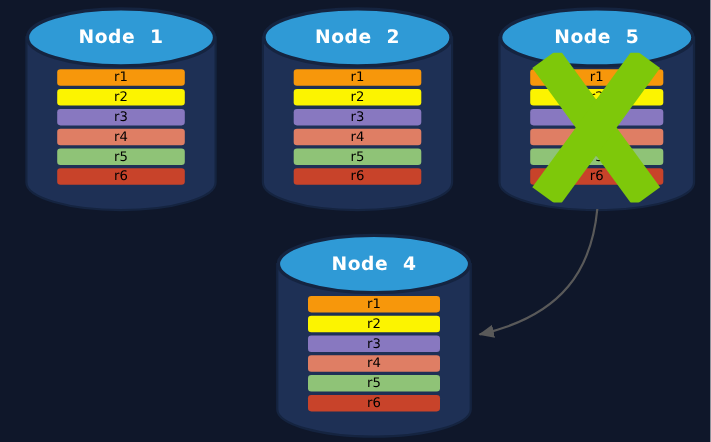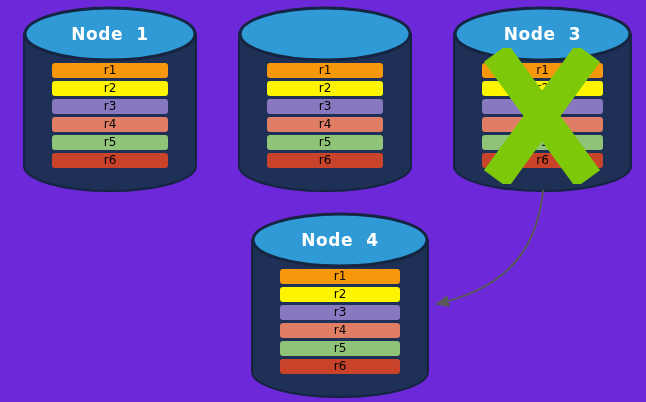--- a/index.html
+++ b/index.html
@@ -1,16 +1,16 @@
 <!DOCTYPE html>
 <html><head>
 <meta charset="utf-8">
 <style>
   html,body{margin:0;padding:0;background:#ffffff;}
-  #stage{position:relative;width:646px;height:402px;background:#6d28d9;overflow:hidden;
+  #stage{position:relative;width:646px;height:402px;background:#0f172a;overflow:hidden;
          font-family:"DejaVu Sans","Liberation Sans",sans-serif;}
   .node{position:absolute;}
   .cyl{position:absolute;left:0;top:0;width:100%;height:100%;}
   .node-title{position:absolute;left:0;right:0;top:19px;height:22px;line-height:22px;
               text-align:center;color:#ffffff;font-size:17px;font-weight:bold;
               letter-spacing:.5px;word-spacing:7px;}
   .bars{position:absolute;left:30px;right:30px;top:59px;}
   .bar{height:15px;margin-bottom:3px;border-radius:3px;text-align:center;
        font-size:12px;font-weight:normal;line-height:15px;color:#000000;}
   .xmark{position:absolute;z-index:5;}
@@ -35,36 +35,37 @@
       <div class="bar" style="background-color: rgb(143, 195, 119);">r5</div>
       <div class="bar" style="background-color: rgb(200, 67, 42);">r6</div>
     </div>
   </div>
 
   <div class="node" style="left:237px;top:4px;width:176px;height:190px;">
     <svg class="cyl" viewBox="0 0 176 190" preserveAspectRatio="none">
       <path d="M2,30 L2,162 A86,25 0 0 0 174,162 L174,30 Z" stroke-width="2" fill="#1E3055" stroke="#152440"></path>
       <ellipse cx="88" cy="30" rx="85" ry="26" stroke-width="3" fill="#2F9AD6" stroke="#152440"></ellipse>
     </svg>
+    <div class="node-title">Node 2</div>
     <div class="bars">
       <div class="bar" style="background-color: rgb(247, 151, 11);">r1</div>
       <div class="bar" style="background-color: rgb(252, 244, 0);">r2</div>
       <div class="bar" style="background-color: rgb(136, 120, 192);">r3</div>
       <div class="bar" style="background-color: rgb(223, 126, 100);">r4</div>
       <div class="bar" style="background-color: rgb(143, 195, 119);">r5</div>
       <div class="bar" style="background-color: rgb(200, 67, 42);">r6</div>
     </div>
   </div>
 
   <div class="node" style="left:452px;top:4px;width:181px;height:190px;">
     <svg class="cyl" viewBox="0 0 176 190" preserveAspectRatio="none">
       <path d="M2,30 L2,162 A86,25 0 0 0 174,162 L174,30 Z" stroke-width="2" fill="#1E3055" stroke="#152440"></path>
       <ellipse cx="88" cy="30" rx="85" ry="26" stroke-width="3" fill="#2F9AD6" stroke="#152440"></ellipse>
     </svg>
-    <div class="node-title">Node 3</div>
+    <div class="node-title">Node 5</div>
     <div class="bars">
       <div class="bar" style="background-color: rgb(247, 151, 11);">r1</div>
       <div class="bar" style="background-color: rgb(252, 244, 0);">r2</div>
       <div class="bar" style="background-color: rgb(136, 120, 192);">r3</div>
       <div class="bar" style="background-color: rgb(223, 126, 100);">r4</div>
       <div class="bar" style="background-color: rgb(143, 195, 119);">r5</div>
       <div class="bar" style="background-color: rgb(200, 67, 42);">r6</div>
     </div>
     <svg class="xmark" viewBox="0 0 118 136" style="left:31px;top:44px;width:118px;height:136px;">
       <line x1="13" y1="5" x2="105" y2="131" stroke-width="30" stroke="#7EC80A"></line>

